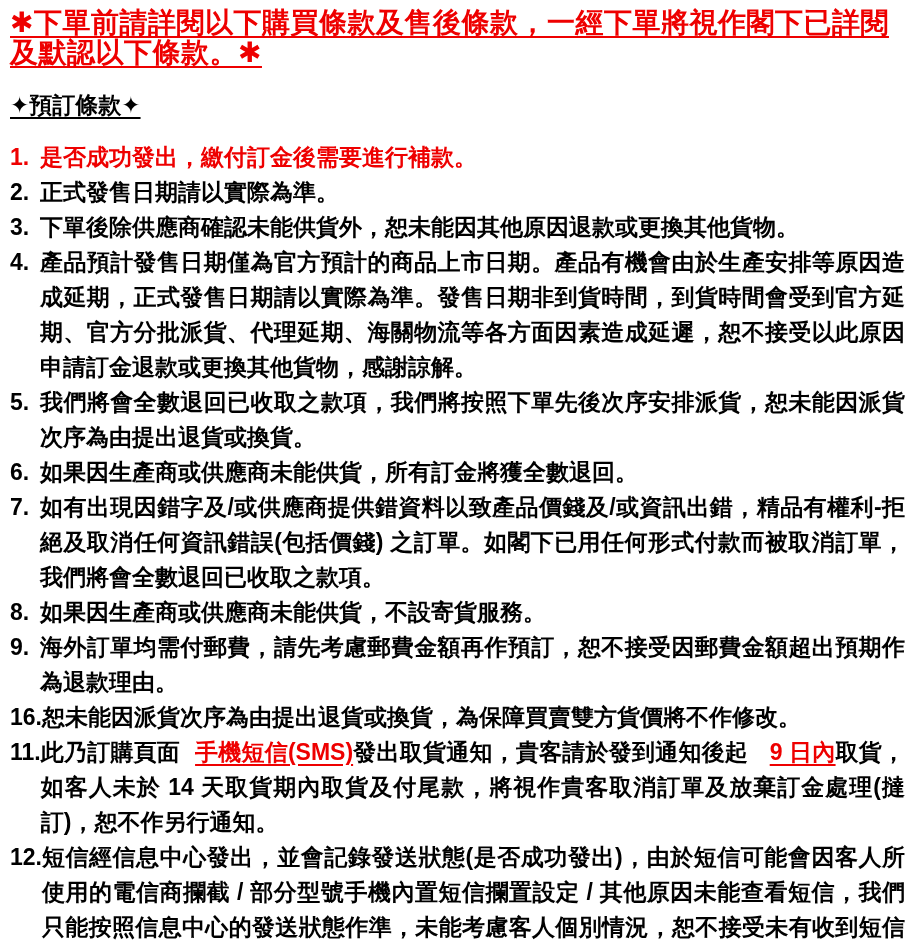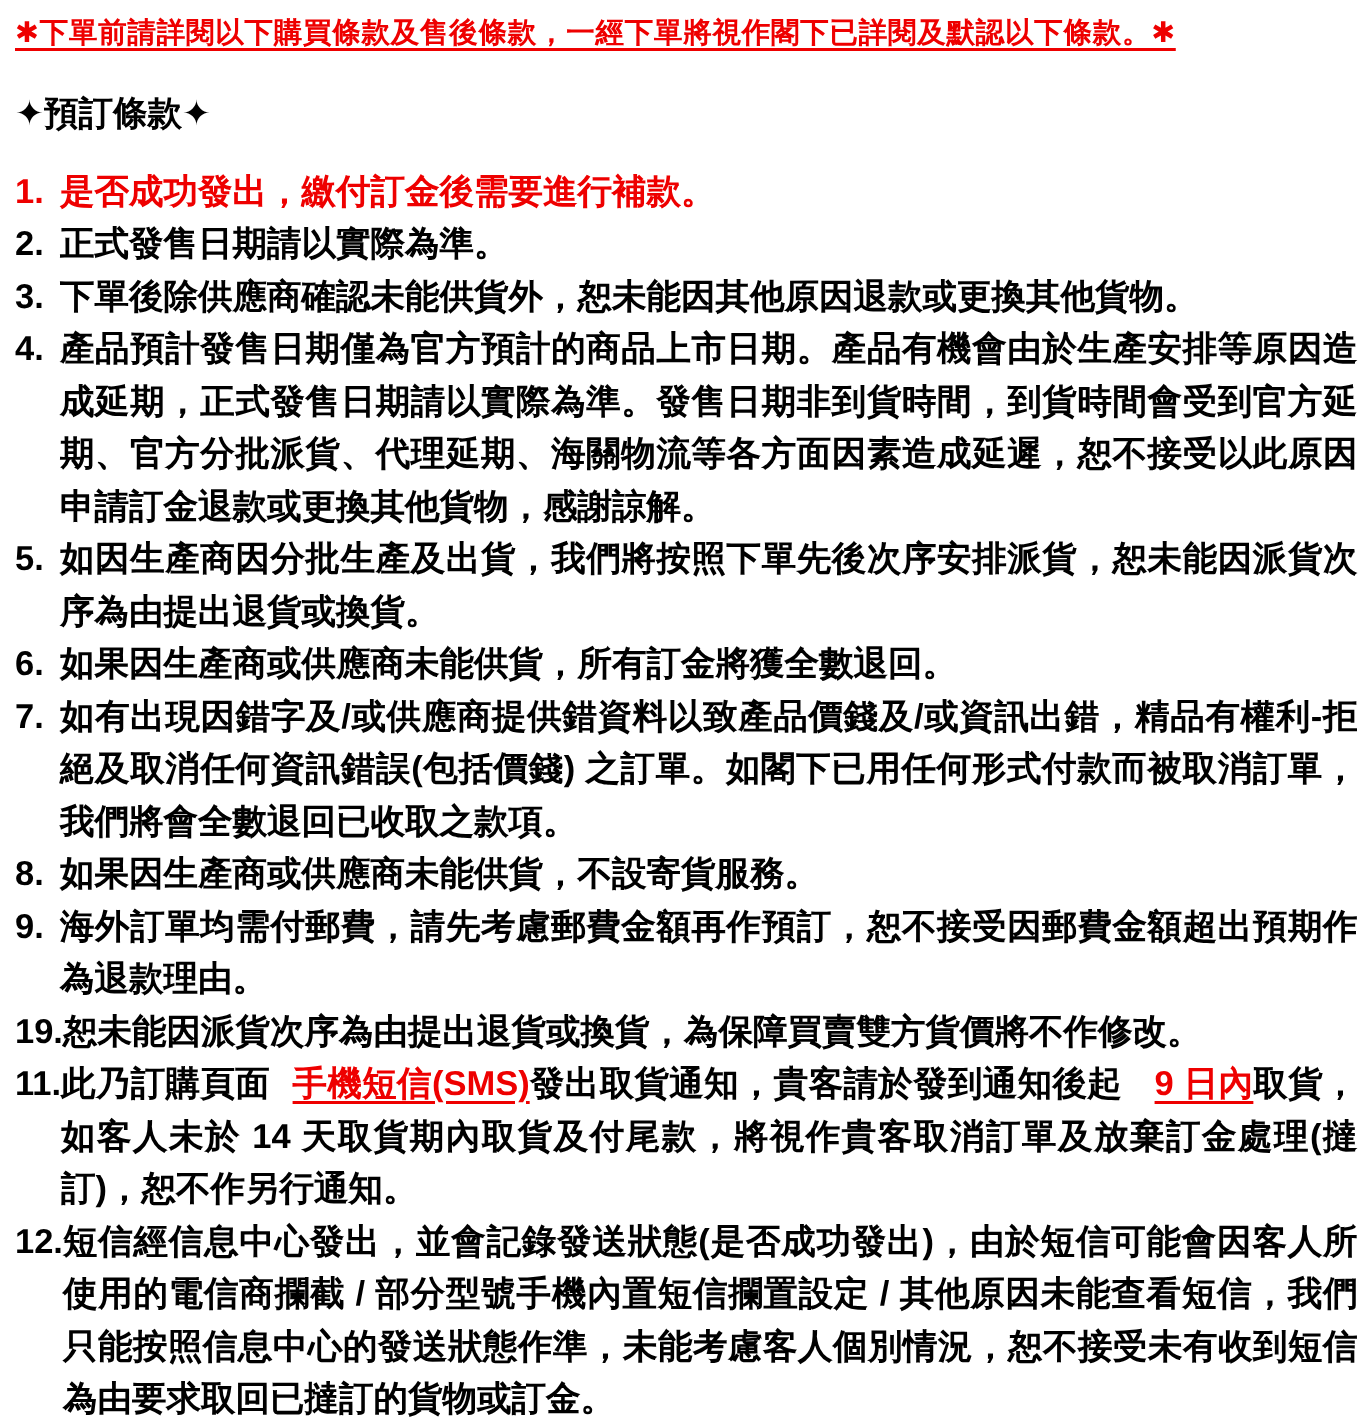--- a/index.html
+++ b/index.html
@@ -16,35 +16,36 @@
     color:var(--ink);
     width:913px;
   }
   .doc{
     width:913px;
     min-height:948px;
     padding:8px 6px 4px 10px;
   }
   .notice{
     color:var(--red);
-    font-size:19px;
+    font-size:28px;
     line-height:30px;
     letter-spacing:0.5px;
   }
   .notice .u{
     text-decoration:underline;
     text-underline-offset:4px;
     text-decoration-thickness:2px;
   }
   .title{
     margin-top:22px;
     font-size:23px;
     line-height:30px;
   }
   .title .u{
+    text-decoration:underline;
     text-underline-offset:4px;
     text-decoration-thickness:2px;
     margin-top:28px;
   }
   .terms{
     margin-top:20px;
     font-size:23px;
   }
   .term{
     display:flex;
@@ -90,40 +91,40 @@
       <div class="term">
         <span class="num">3.</span>
         <div class="term-text"><span class="">下單後除供應商確認未能供貨外，恕未能因其他原因退款或更換其他貨物。</span></div>
       </div>
       <div class="term">
         <span class="num">4.</span>
         <div class="term-text"><span class="">產品預計發售日期僅為官方預計的商品上市日期。產品有機會由於生產安排等原因造成延期，正式發售日期請以實際為準。發售日期非到貨時間，到貨時間會受到官方延期、官方分批派貨、代理延期、海關物流等各方面因素造成延遲，恕不接受以此原因申請訂金退款或更換其他貨物，感謝諒解。</span></div>
       </div>
       <div class="term">
         <span class="num">5.</span>
-        <div class="term-text"><span class="">如因生產商因分批生產及出貨，我們將按照下單先後次序安排派貨，恕未能因派貨次序為由提出退貨或換貨。</span></div>
+        <div class="term-text"><span class="">我們將會全數退回已收取之款項，我們將按照下單先後次序安排派貨，恕未能因派貨次序為由提出退貨或換貨。</span></div>
       </div>
       <div class="term">
         <span class="num">6.</span>
         <div class="term-text"><span class="">如果因生產商或供應商未能供貨，所有訂金將獲全數退回。</span></div>
       </div>
       <div class="term">
         <span class="num">7.</span>
         <div class="term-text"><span class="">如有出現因錯字及/或供應商提供錯資料以致產品價錢及/或資訊出錯，精品有權利-拒絕及取消任何資訊錯誤(包括價錢) 之訂單。如閣下已用任何形式付款而被取消訂單，我們將會全數退回已收取之款項。</span></div>
       </div>
       <div class="term">
         <span class="num">8.</span>
         <div class="term-text"><span class="">如果因生產商或供應商未能供貨，不設寄貨服務。</span></div>
       </div>
       <div class="term">
         <span class="num">9.</span>
         <div class="term-text"><span class="">海外訂單均需付郵費，請先考慮郵費金額再作預訂，恕不接受因郵費金額超出預期作為退款理由。</span></div>
       </div>
       <div class="term">
-        <span class="num">19.</span>
+        <span class="num">16.</span>
         <div class="term-text"><span class="">恕未能因派貨次序為由提出退貨或換貨，為保障買賣雙方貨價將不作修改。</span></div>
       </div>
       <div class="term">
         <span class="num">11.</span>
         <div class="term-text"><span class="">此乃訂購頁面</span><span class="red-underline">手機短信(SMS)</span><span class="">發出取貨通知，貴客請於發到通知後起 </span><span class="red-underline">9 日內</span><span class="">取貨，如客人未於 14 天取貨期內取貨及付尾款，將視作貴客取消訂單及放棄訂金處理(撻訂)，恕不作另行通知。</span></div>
       </div>
       <div class="term">
         <span class="num">12.</span>
         <div class="term-text"><span class="">短信經信息中心發出，並會記錄發送狀態(是否成功發出)，由於短信可能會因客人所使用的電信商攔截 / 部分型號手機內置短信攔置設定 / 其他原因未能查看短信，我們只能按照信息中心的發送狀態作準，未能考慮客人個別情況，恕不接受未有收到短信為由要求取回已撻訂的貨物或訂金。</span></div>
       </div>

